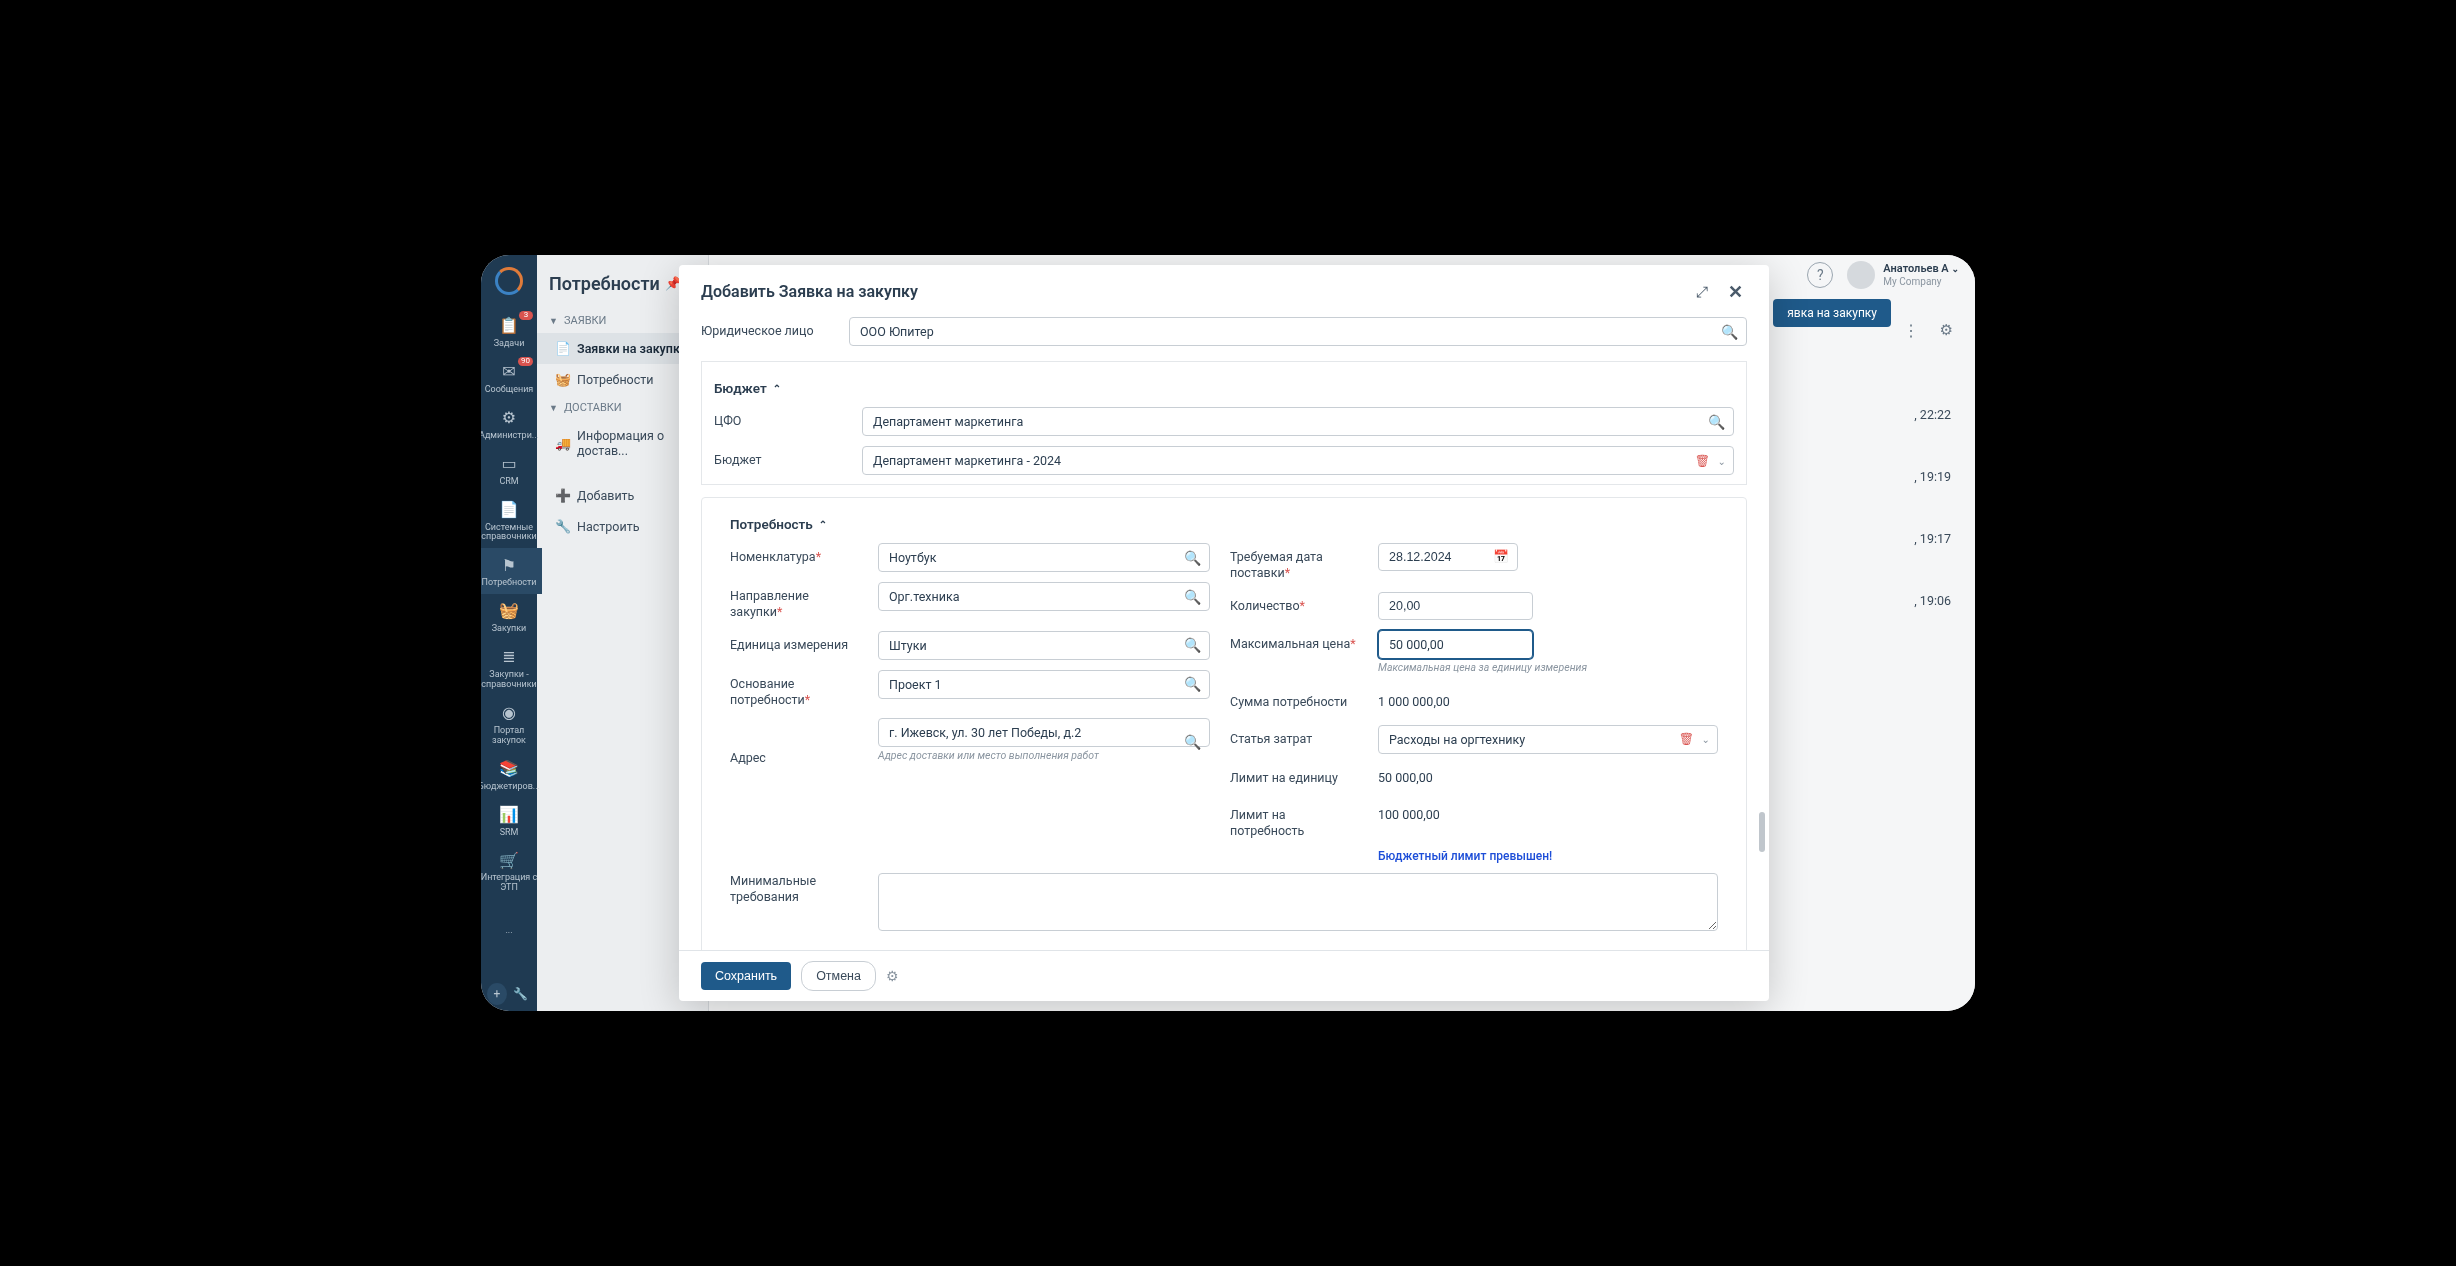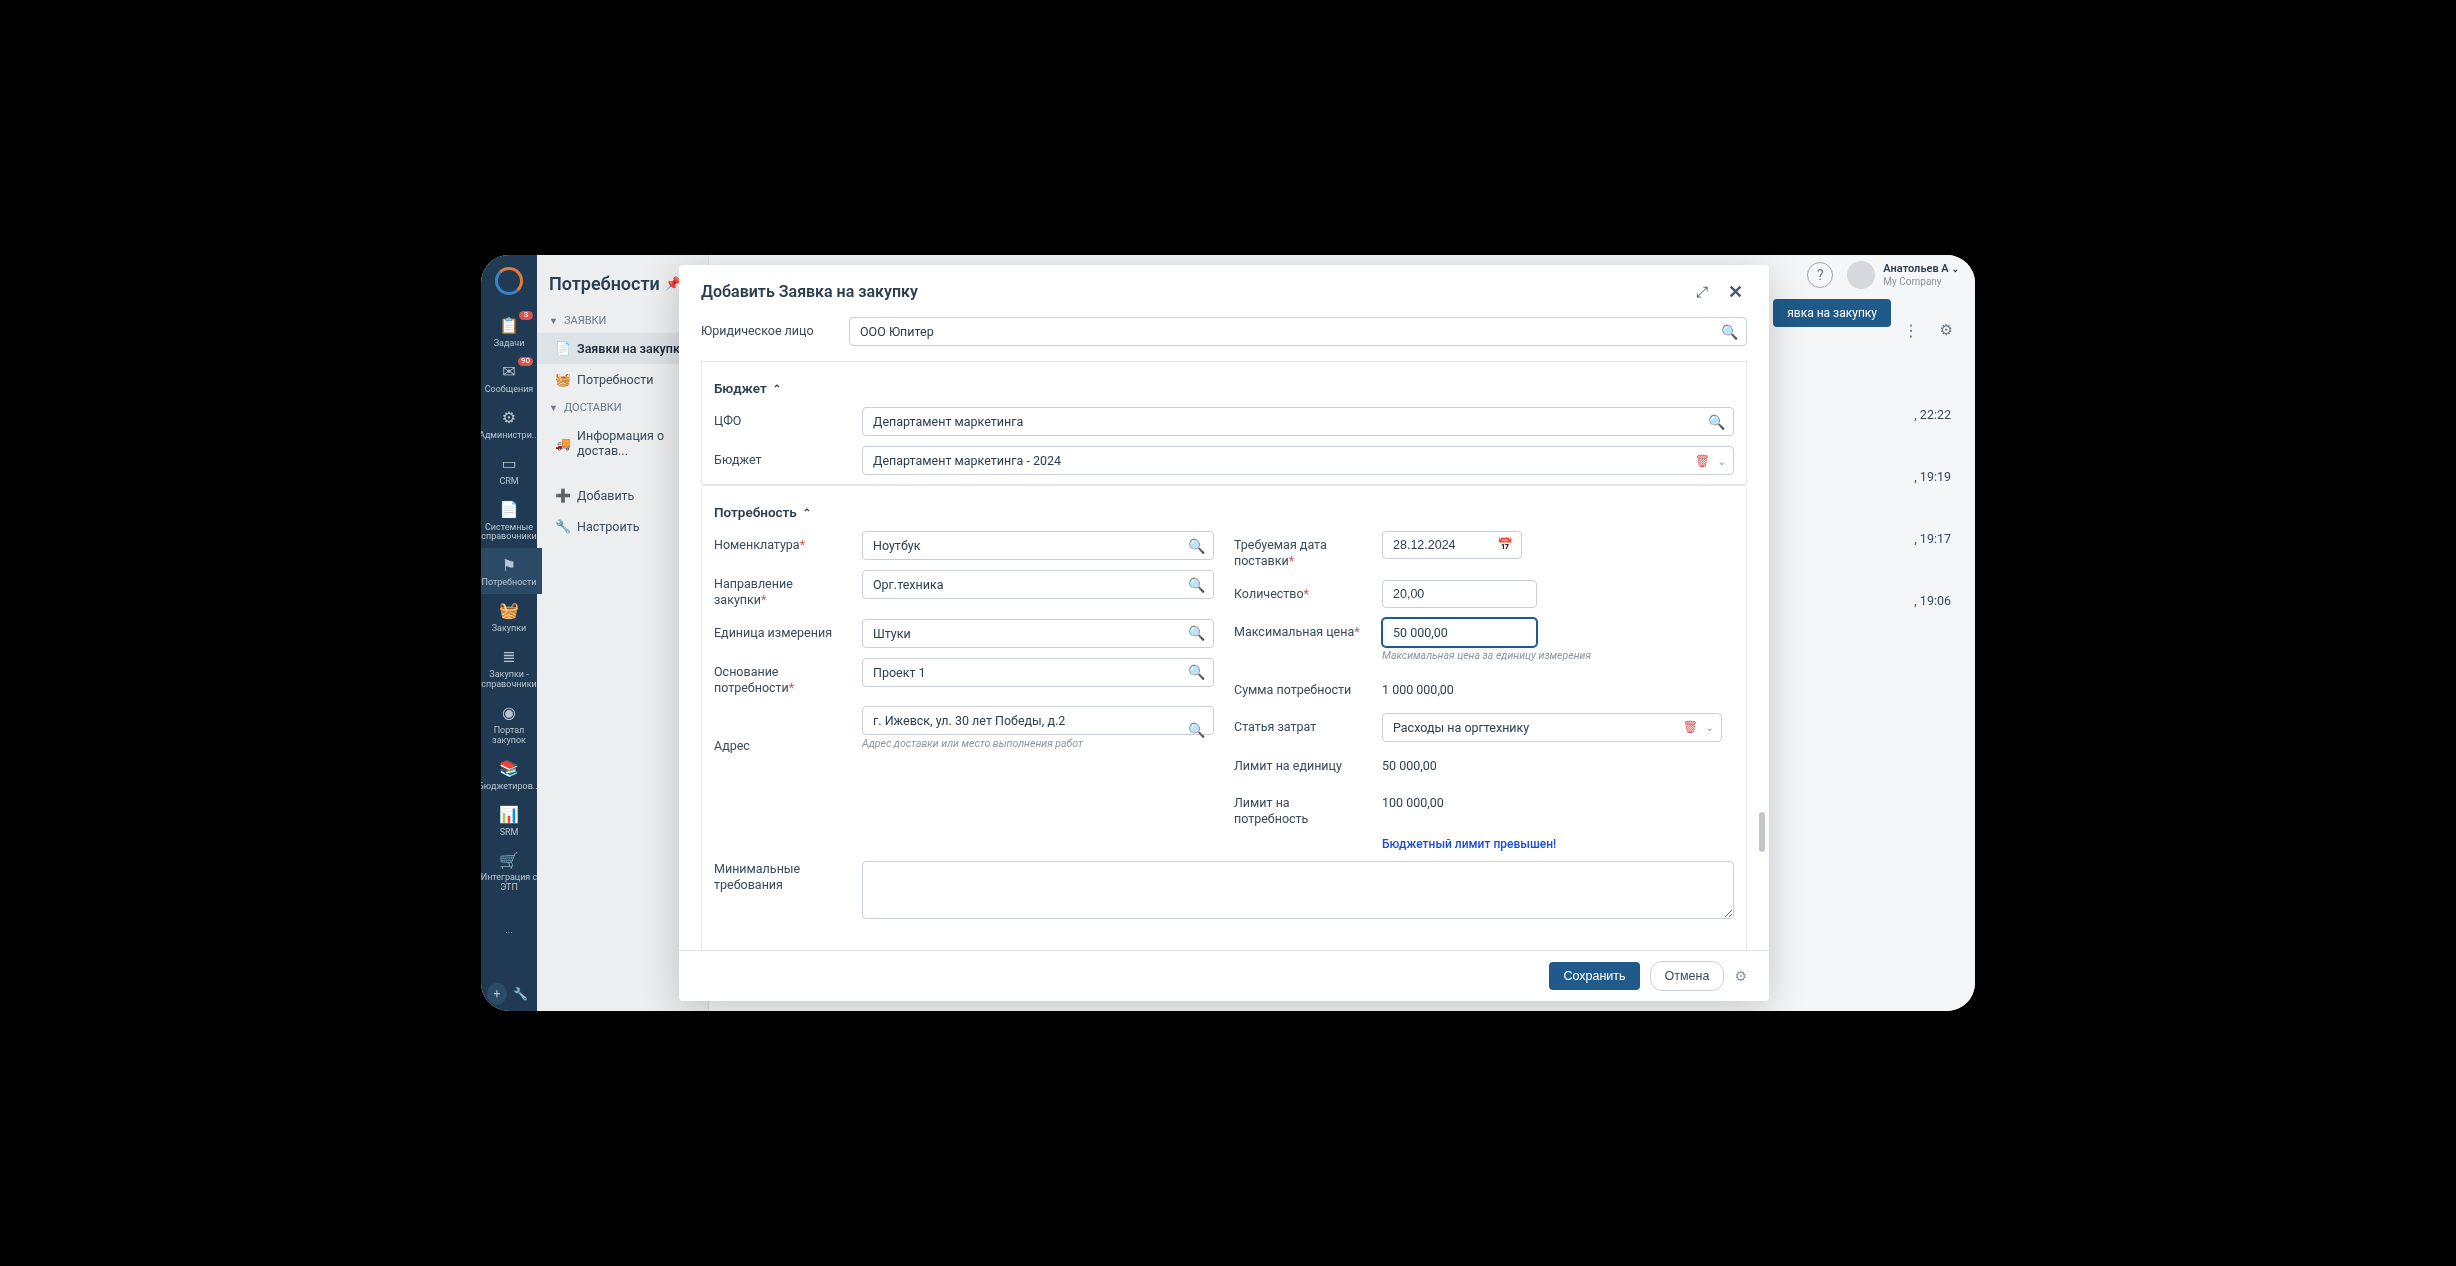--- a/index.html
+++ b/index.html
@@ -335,21 +335,20 @@
   color: #3a4a5a;
   padding: 6px 8px;
   cursor: pointer;
 }
 .modal-footer {
   border-top: 1px solid #e0e4e8;
   padding: 10px 22px;
   display: flex;
   align-items: center;
   gap: 10px;
-  justify-content: flex-end;
 }
 .btn-primary {
   background: #1f5a8a;
   color: #fff;
   border: none;
   padding: 7px 14px;
   font-size: 12.5px;
   border-radius: 4px;
   cursor: pointer;
 }
@@ -538,21 +537,21 @@
           <div class="form-row">
             <div class="form-label">Бюджет</div>
             <div class="form-input-wrap">
               <input class="form-input" value="Департамент маркетинга - 2024" style="">
               <span class="input-icon trash">🗑</span>
               <span class="input-icon chev">⌄</span>
             </div>
           </div>
         </div>
 
-        <div style="border:1px solid #e4e7ea;border-radius:4px;padding:4px 12px 14px;">
+        <div style="border:1px solid #e4e7ea;border-radius:4px;padding:4px 28px 14px;margin-top:12px;">
           <div class="section-header">
             <span>Потребность</span>
             <span class="caret">⌃</span>
           </div>
 
           <div class="two-col">
 
             <div class="col">
               <div class="form-row">
                 <div class="form-label"><span>Номенклатура</span><span class="req">*</span></div>

